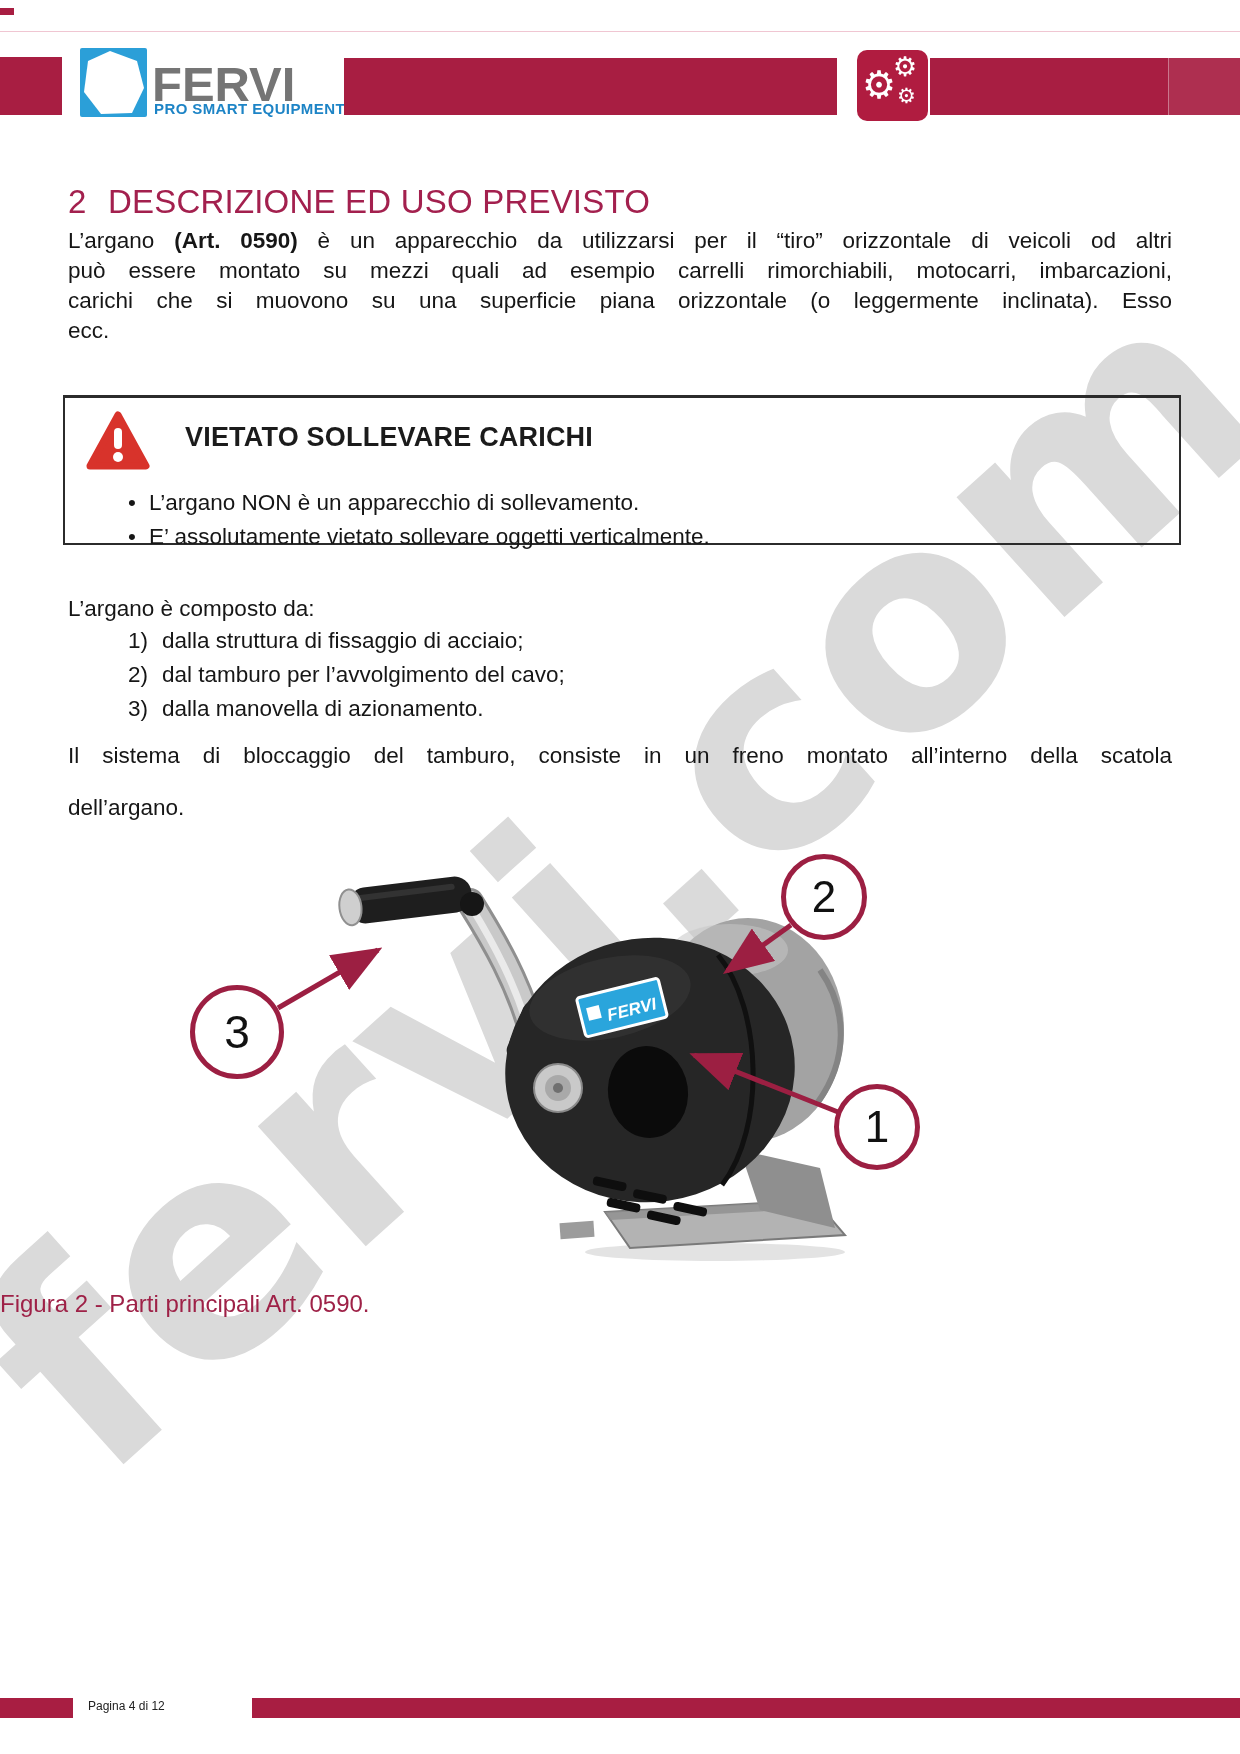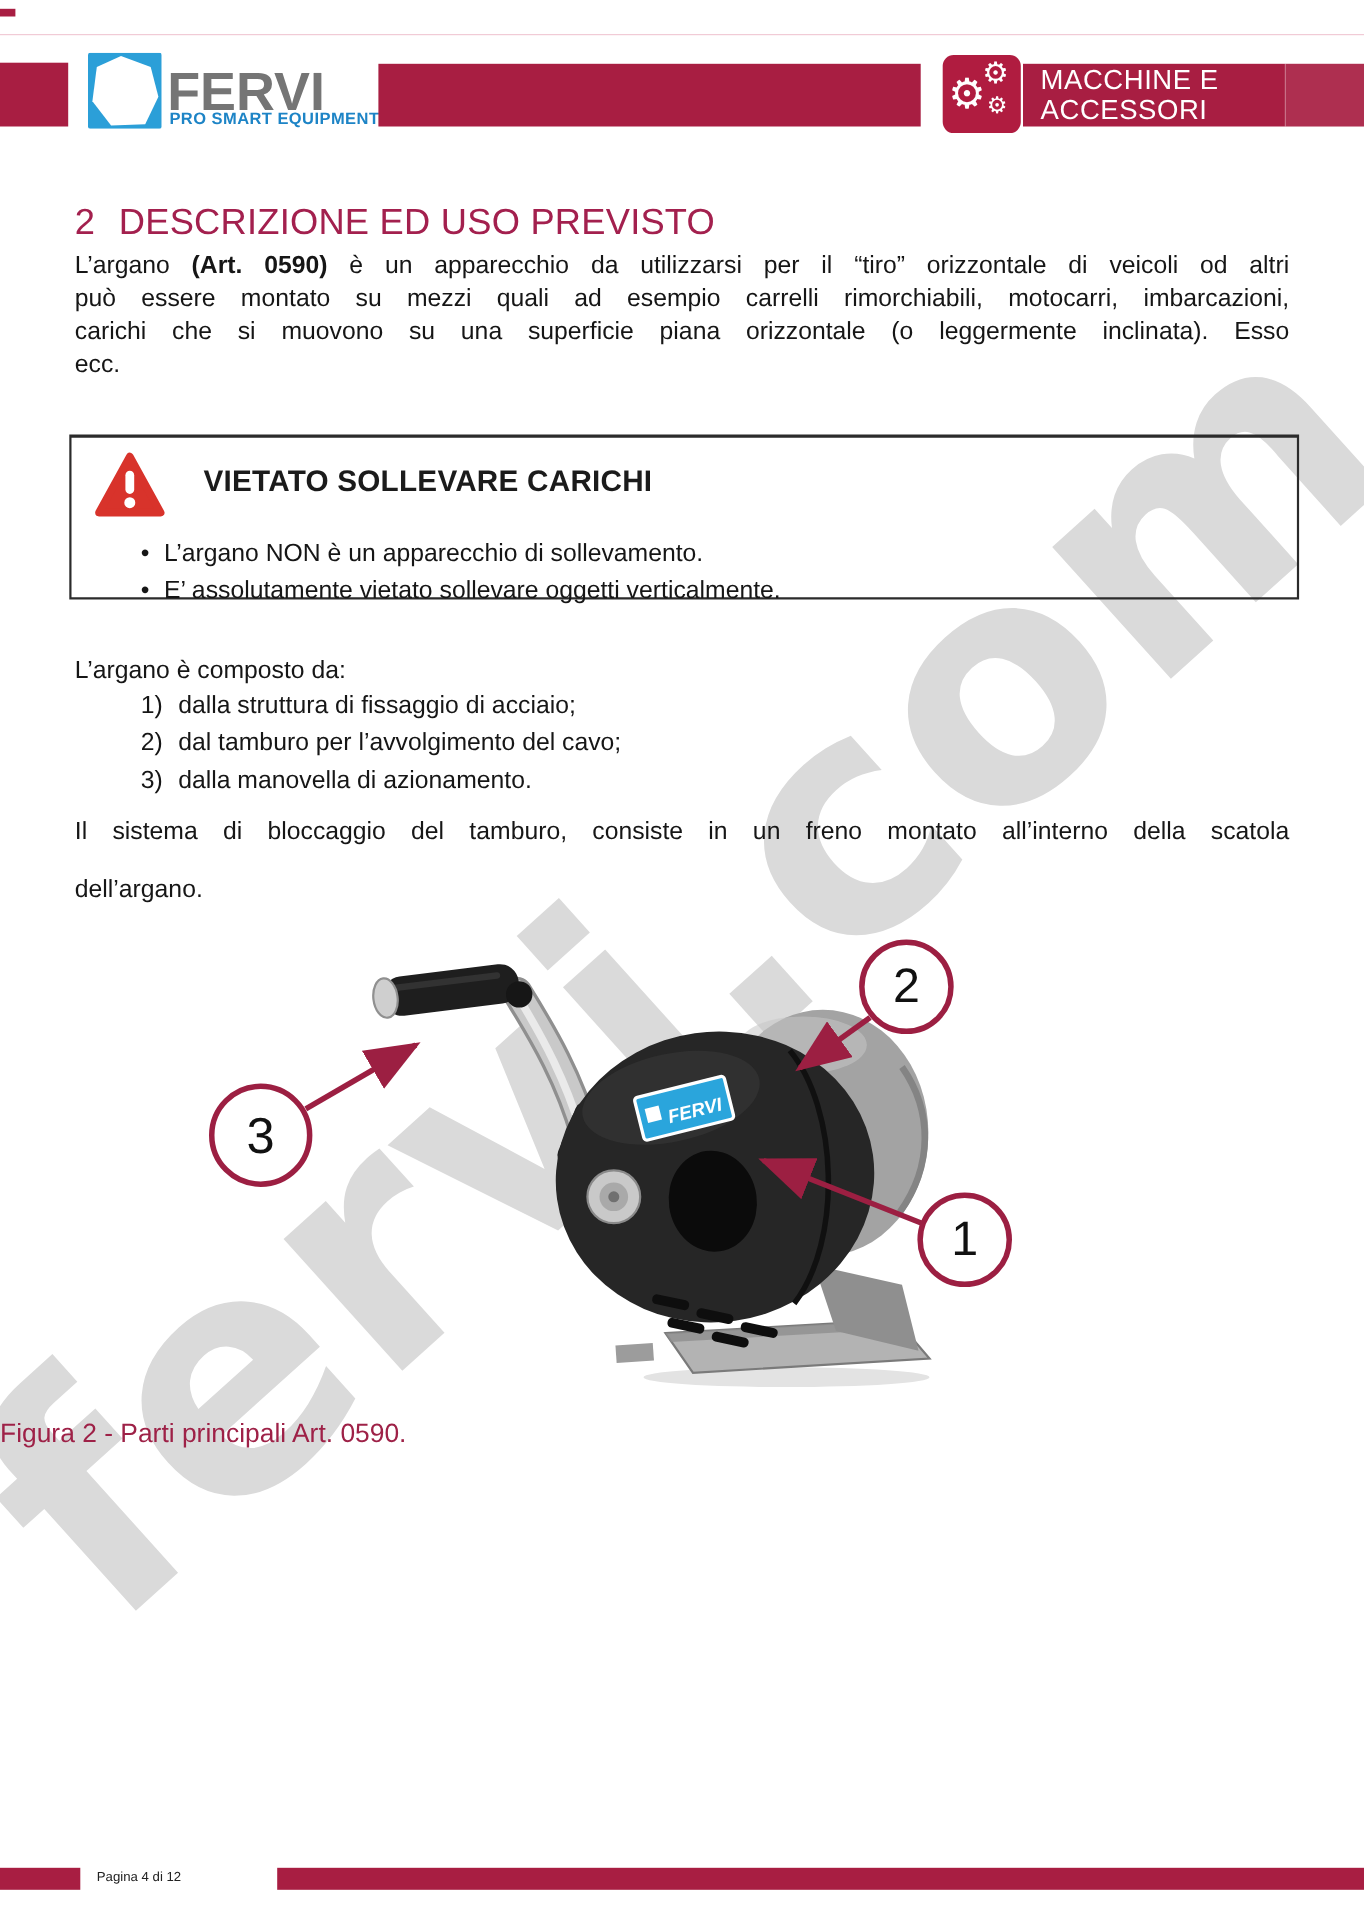--- a/index.html
+++ b/index.html
@@ -94,24 +94,20 @@
 
 <div class="abs bar1"></div>
 
 <div class="abs gearbox">
   <span class="gear-big">⚙</span>
   <span class="gear-med">⚙</span>
   <span class="gear-small">⚙</span>
 </div>
 
 <div class="abs bar2">
-  <div class="badge-text">
-    <div>MACCHINE E</div>
-    <div>ACCESSORI</div>
-  </div>
   <div class="bar2-light"></div>
 </div>
 
 <div class="abs page-title">
   <span class="sec-num">2</span><span>DESCRIZIONE ED USO PREVISTO</span>
 </div>
 
 <div class="abs intro">
   <div class="jline"><span>L’argano </span><b>(Art. 0590)</b><span> è un apparecchio da utilizzarsi per il “tiro” orizzontale di veicoli od altri</span></div>
   <div class="jline">può essere montato su mezzi quali ad esempio carrelli rimorchiabili, motocarri, imbarcazioni,</div>

